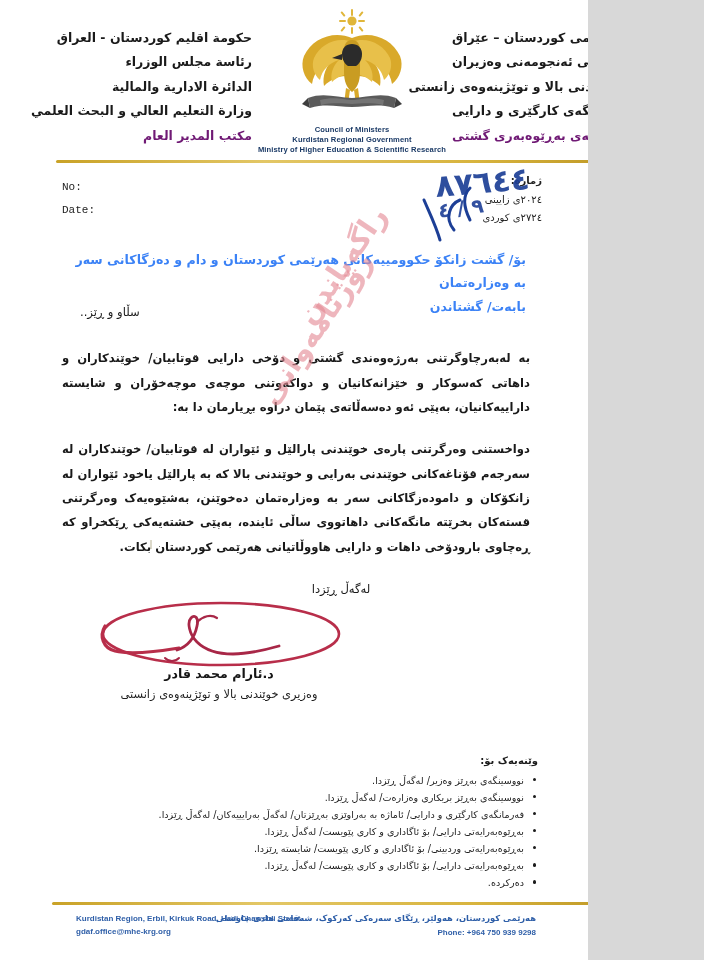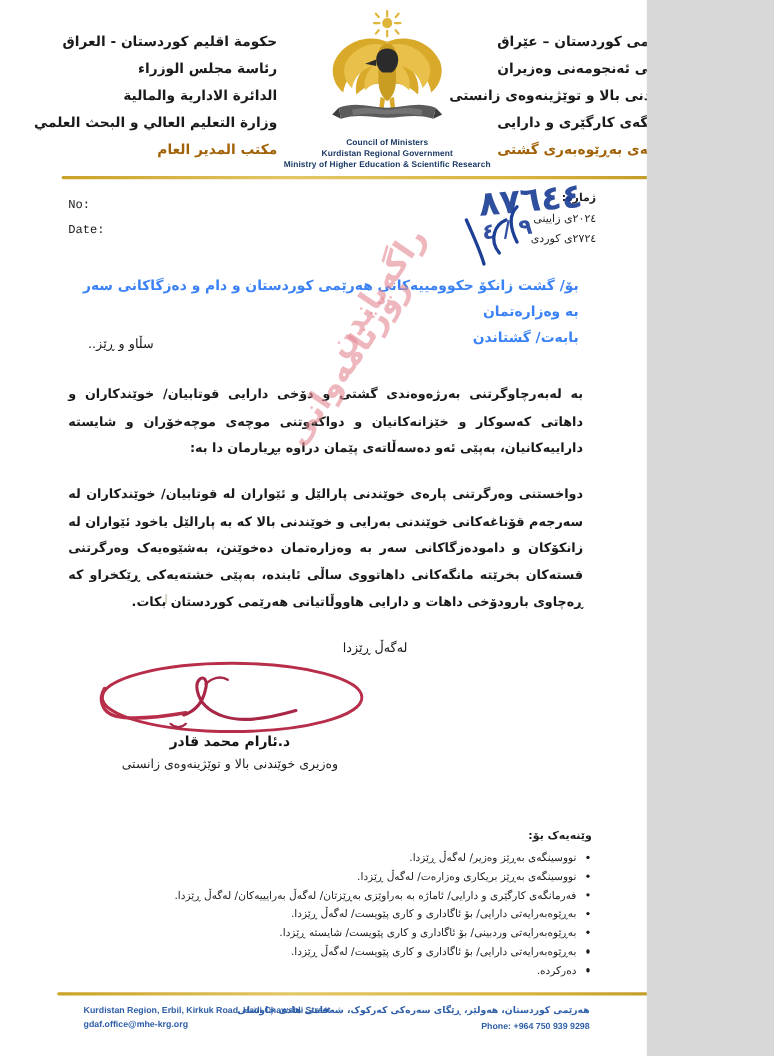--- a/index.html
+++ b/index.html
@@ -41,21 +41,21 @@
     direction: rtl;
   }
   #hdr-ku {
     left: 452px;
     text-align: left;
     direction: rtl;
     width: 230px;
   }
   #hdr-ku .hdr-line { text-align: left; }
   .hdr-line { display: block; }
-  .hdr-line.accent { color: #a16207; }
+  .hdr-line.accent { color: #701a75; }
 
   
   #emblem-block {
     position: absolute;
     left: 0; right: 0;
     top: 8px;
     text-align: center;
   }
   #emblem-svg { display: block; margin: 0 auto; }
   #emblem-caption {
@@ -214,21 +214,21 @@
     opacity: .62;
     white-space: nowrap;
     transform-origin: left top;
   }
   #wm1 { left: 40px; top: 12px;  transform: rotate(-56deg); }
   #wm2 { left: 2px;  top: 92px;  transform: rotate(-56deg); }
 
   
   #signature-block {
     position: absolute;
-    left: 44px;
+    left: 54px;
     top: 596px;
     width: 330px;
     text-align: center;
     direction: rtl;
   }
   #sig-scribble { display: block; margin: 0 auto; }
   #sig-name {
     margin-top: -10px;
     font-size: 12.6px;
     font-weight: 700;

